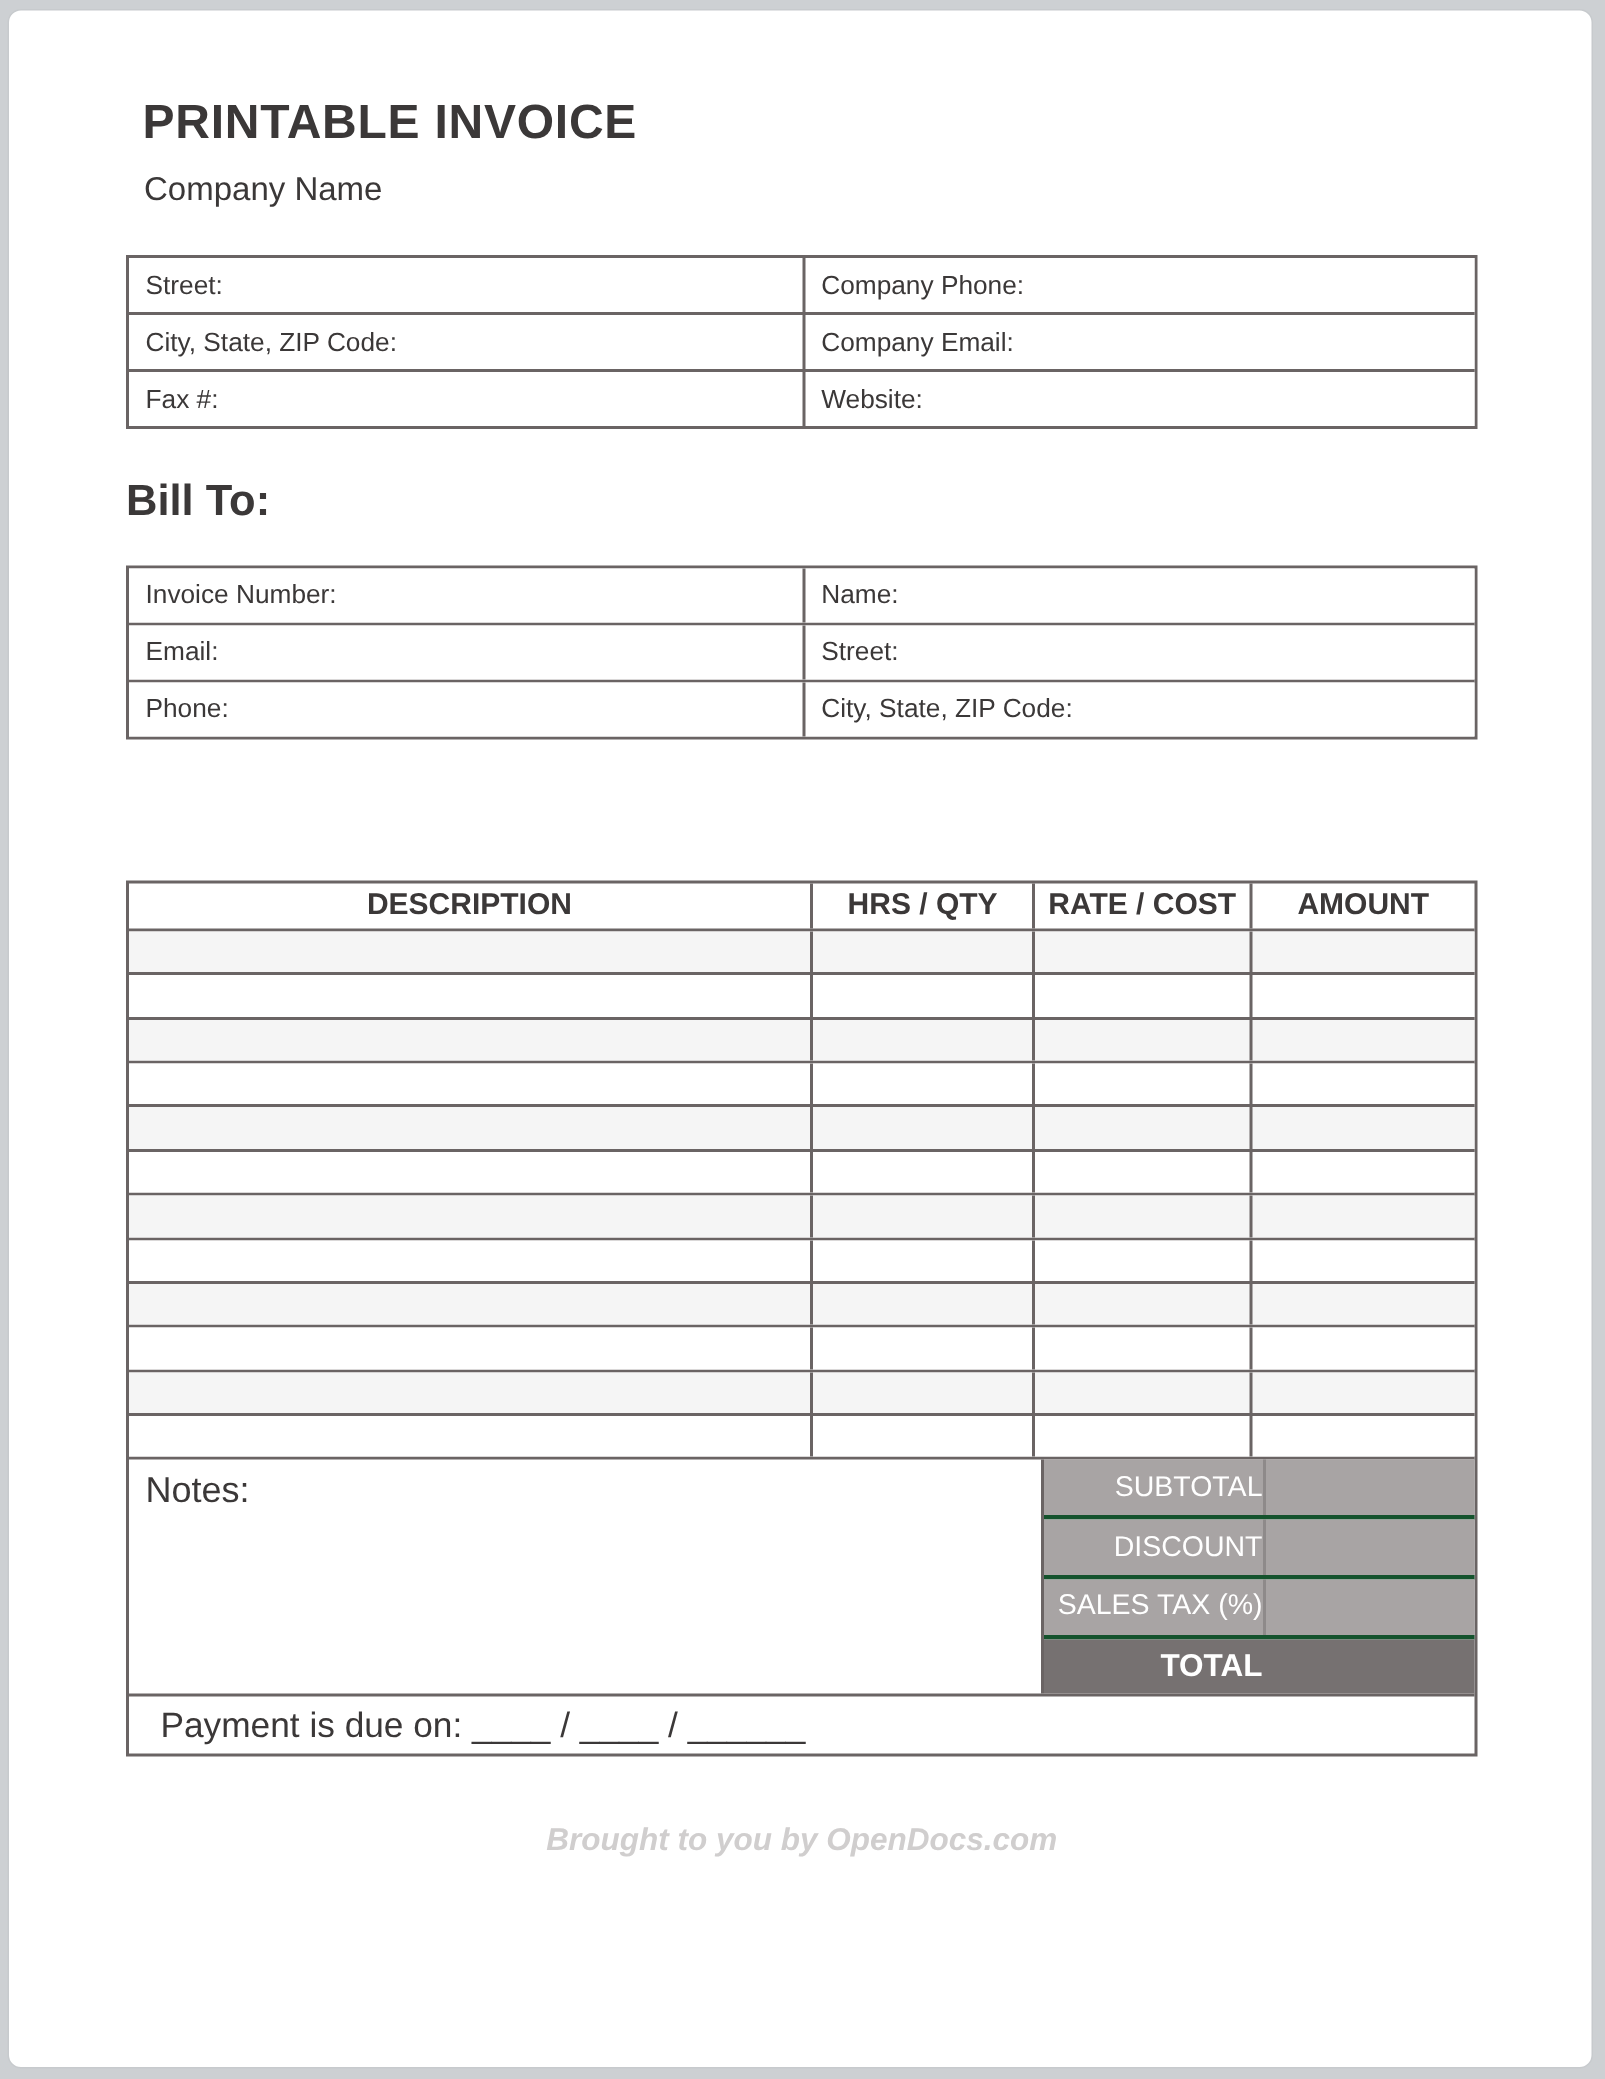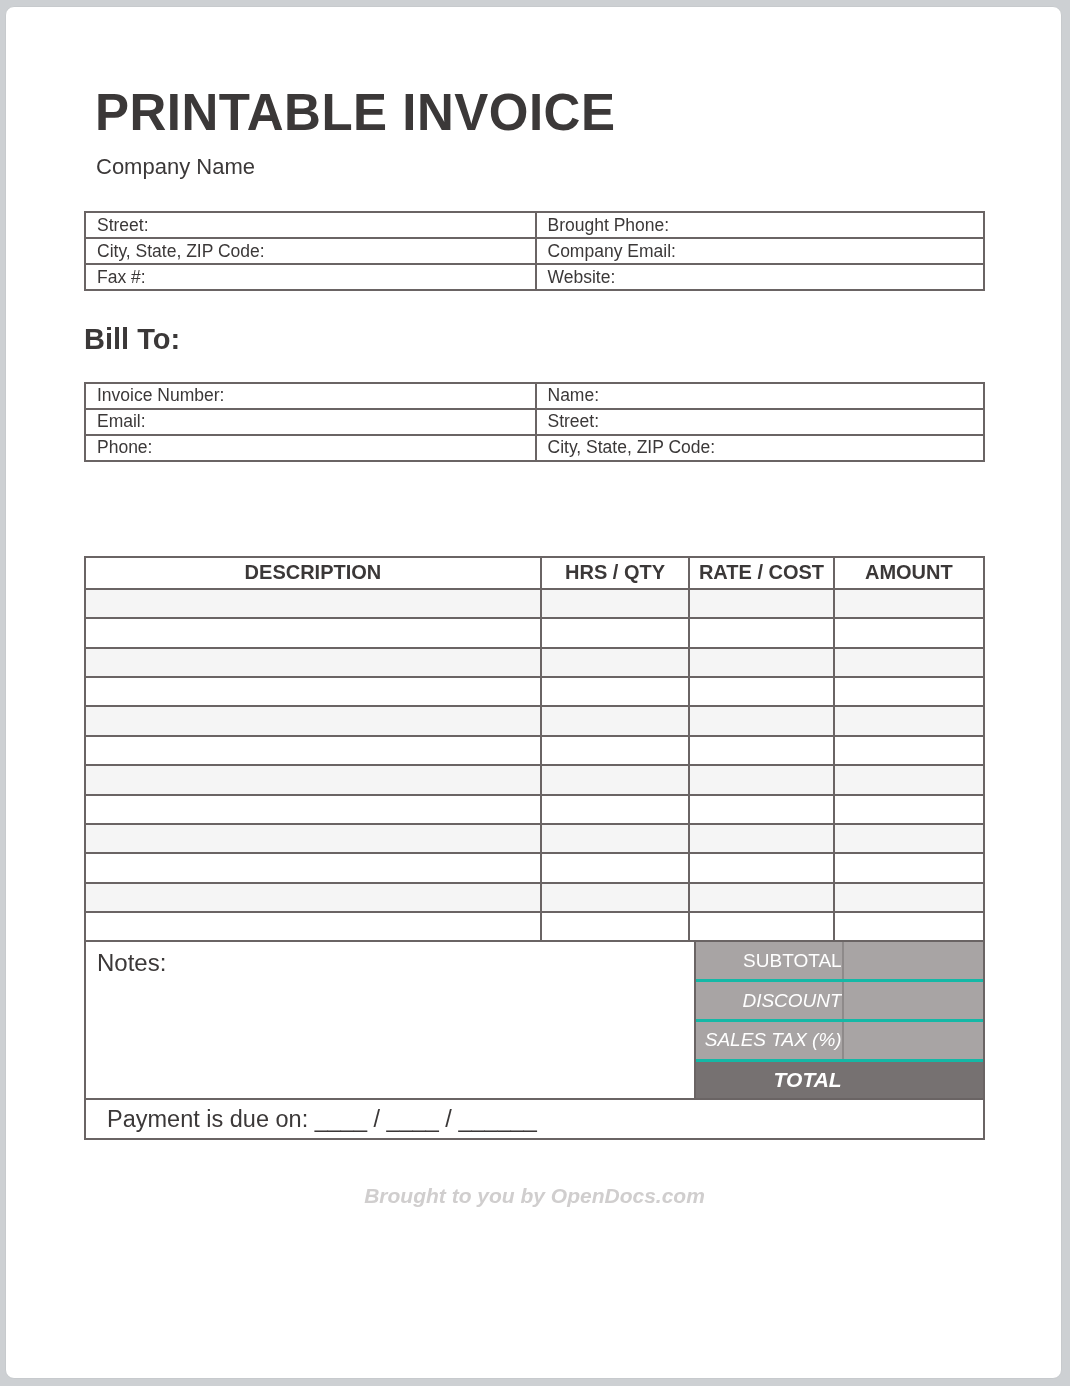--- a/index.html
+++ b/index.html
@@ -30,43 +30,43 @@
     border:1px solid var(--card-border);
     border-radius:9px;
     overflow:hidden;
   }
   .content{
     position:absolute;
     left:78px; top:0;
     width:901px;
   }
   .doc-title{
-    margin:80px 0 0 11px;
-    font-size:51px;
+    margin:58px 0 0 11px;
+    font-size:32px;
     line-height:1;
     font-weight:800;
     letter-spacing:.5px;
     color:var(--text);
   }
   .company-name{
     margin:18px 0 0 12px;
     font-size:22px;
     line-height:1;
     color:var(--text);
   }
   
   .info-table{
     margin-top:33px;
     border:2px solid var(--border);
   }
   .info-row{display:flex;}
   .info-row + .info-row{border-top:2px solid var(--border);}
   .info-cell{
     flex:1 1 50%;
-    height:24px;
+    height:36px;
     display:flex;
     align-items:center;
     padding-left:11px;
     font-size:17.5px;
     color:var(--text);
     background:#fff;
     cursor:text;
   }
   .info-cell + .info-cell{border-left:2px solid var(--border);}
   .section-heading{
@@ -122,21 +122,21 @@
   }
   .summary{
     width:288px;
     display:flex;
     flex-direction:column;
   }
   .sum-row{
     flex:1;
     display:flex;
   }
-  .sum-row + .sum-row{border-top:3px solid #14b8a6;font-style:italic;}
+  .sum-row + .sum-row{border-top:3px solid #14532d;}
   .sum-label{
     width:146px;
     display:flex;
     align-items:center;
     justify-content:flex-end;
     background:var(--sum-cell);
     color:#ffffff;
     font-size:19px;
   }
   .sum-value{
@@ -180,21 +180,21 @@
 
     <h1 class="doc-title">PRINTABLE INVOICE</h1>
     <div class="company-name">Company Name</div>
 
     <div class="info-table">
       <div class="info-row">
         <div class="info-cell">
           <span>Street:</span>
         </div>
         <div class="info-cell">
-          <span>Brought Phone:</span>
+          <span>Company Phone:</span>
         </div>
       </div>
       <div class="info-row">
         <div class="info-cell">
           <span>City, State, ZIP Code:</span>
         </div>
         <div class="info-cell">
           <span>Company Email:</span>
         </div>
       </div>

